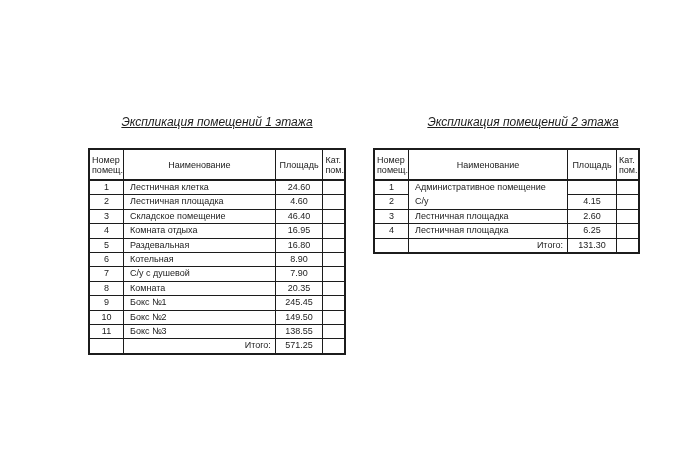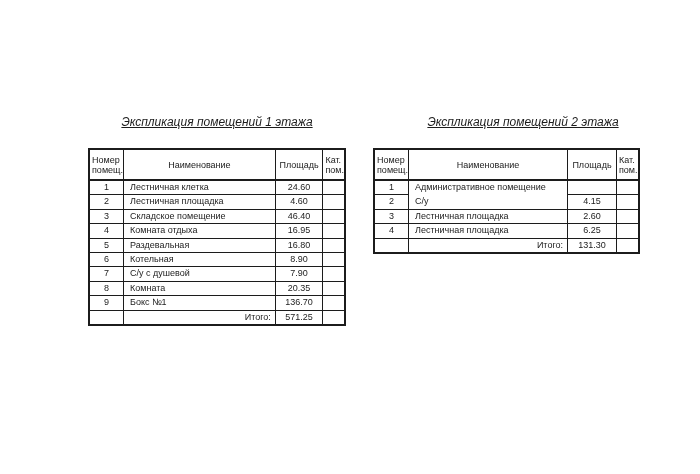--- a/index.html
+++ b/index.html
@@ -123,21 +123,33 @@
         </tr>
         <tr>
           <td class="c-num">8</td>
           <td class="c-name">Комната</td>
           <td class="c-area">20.35</td>
           <td class="c-cat"></td>
         </tr>
         <tr>
           <td class="c-num">9</td>
           <td class="c-name">Бокс №1</td>
-          <td class="c-area">136.70</td>
+          <td class="c-area">245.45</td>
+          <td class="c-cat"></td>
+        </tr>
+        <tr>
+          <td class="c-num">10</td>
+          <td class="c-name">Бокс №2</td>
+          <td class="c-area">149.50</td>
+          <td class="c-cat"></td>
+        </tr>
+        <tr>
+          <td class="c-num">11</td>
+          <td class="c-name">Бокс №3</td>
+          <td class="c-area">138.55</td>
           <td class="c-cat"></td>
         </tr>
         <tr>
           <td class="c-num"></td>
           <td class="c-name total-label">Итого:</td>
           <td class="c-area">571.25</td>
           <td class="c-cat"></td>
         </tr>
       </tbody>
   </table>

